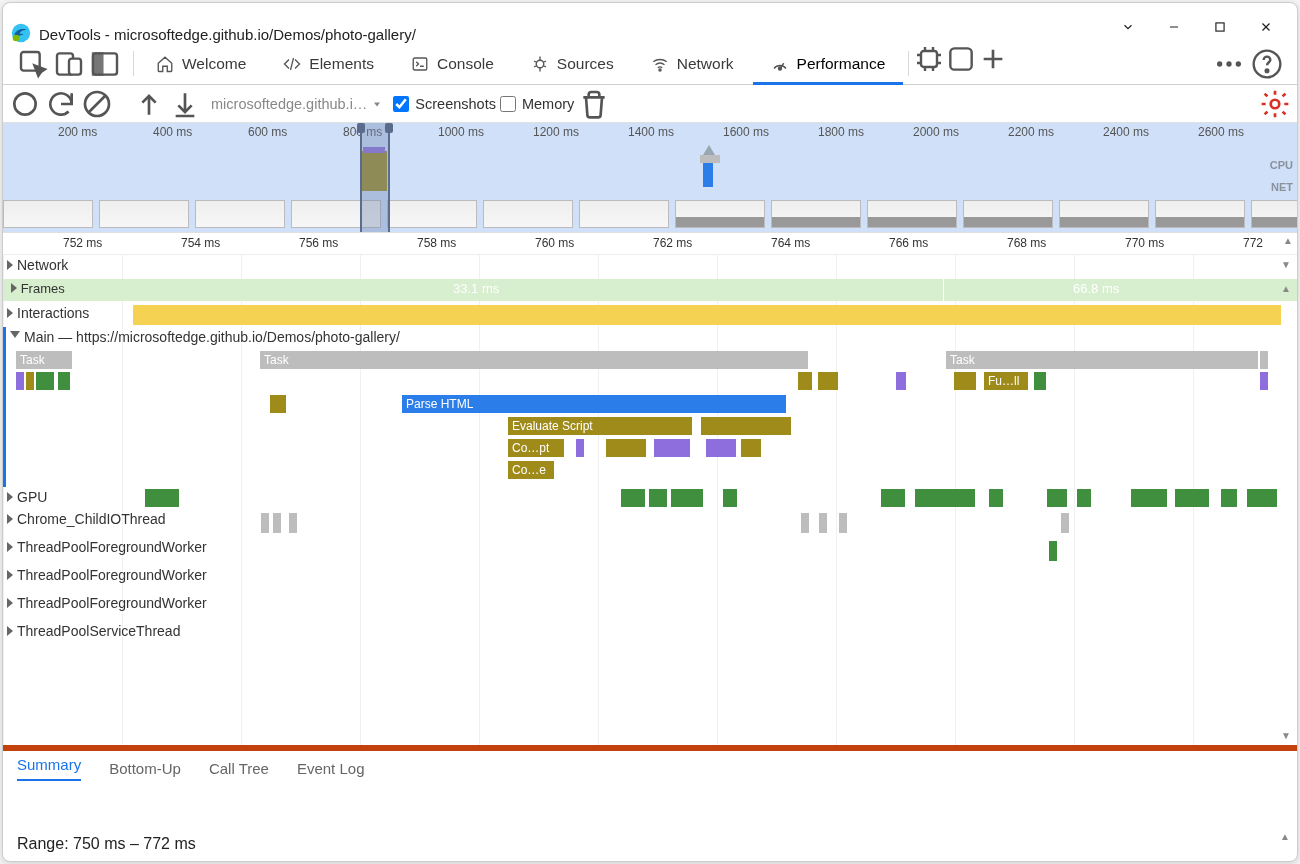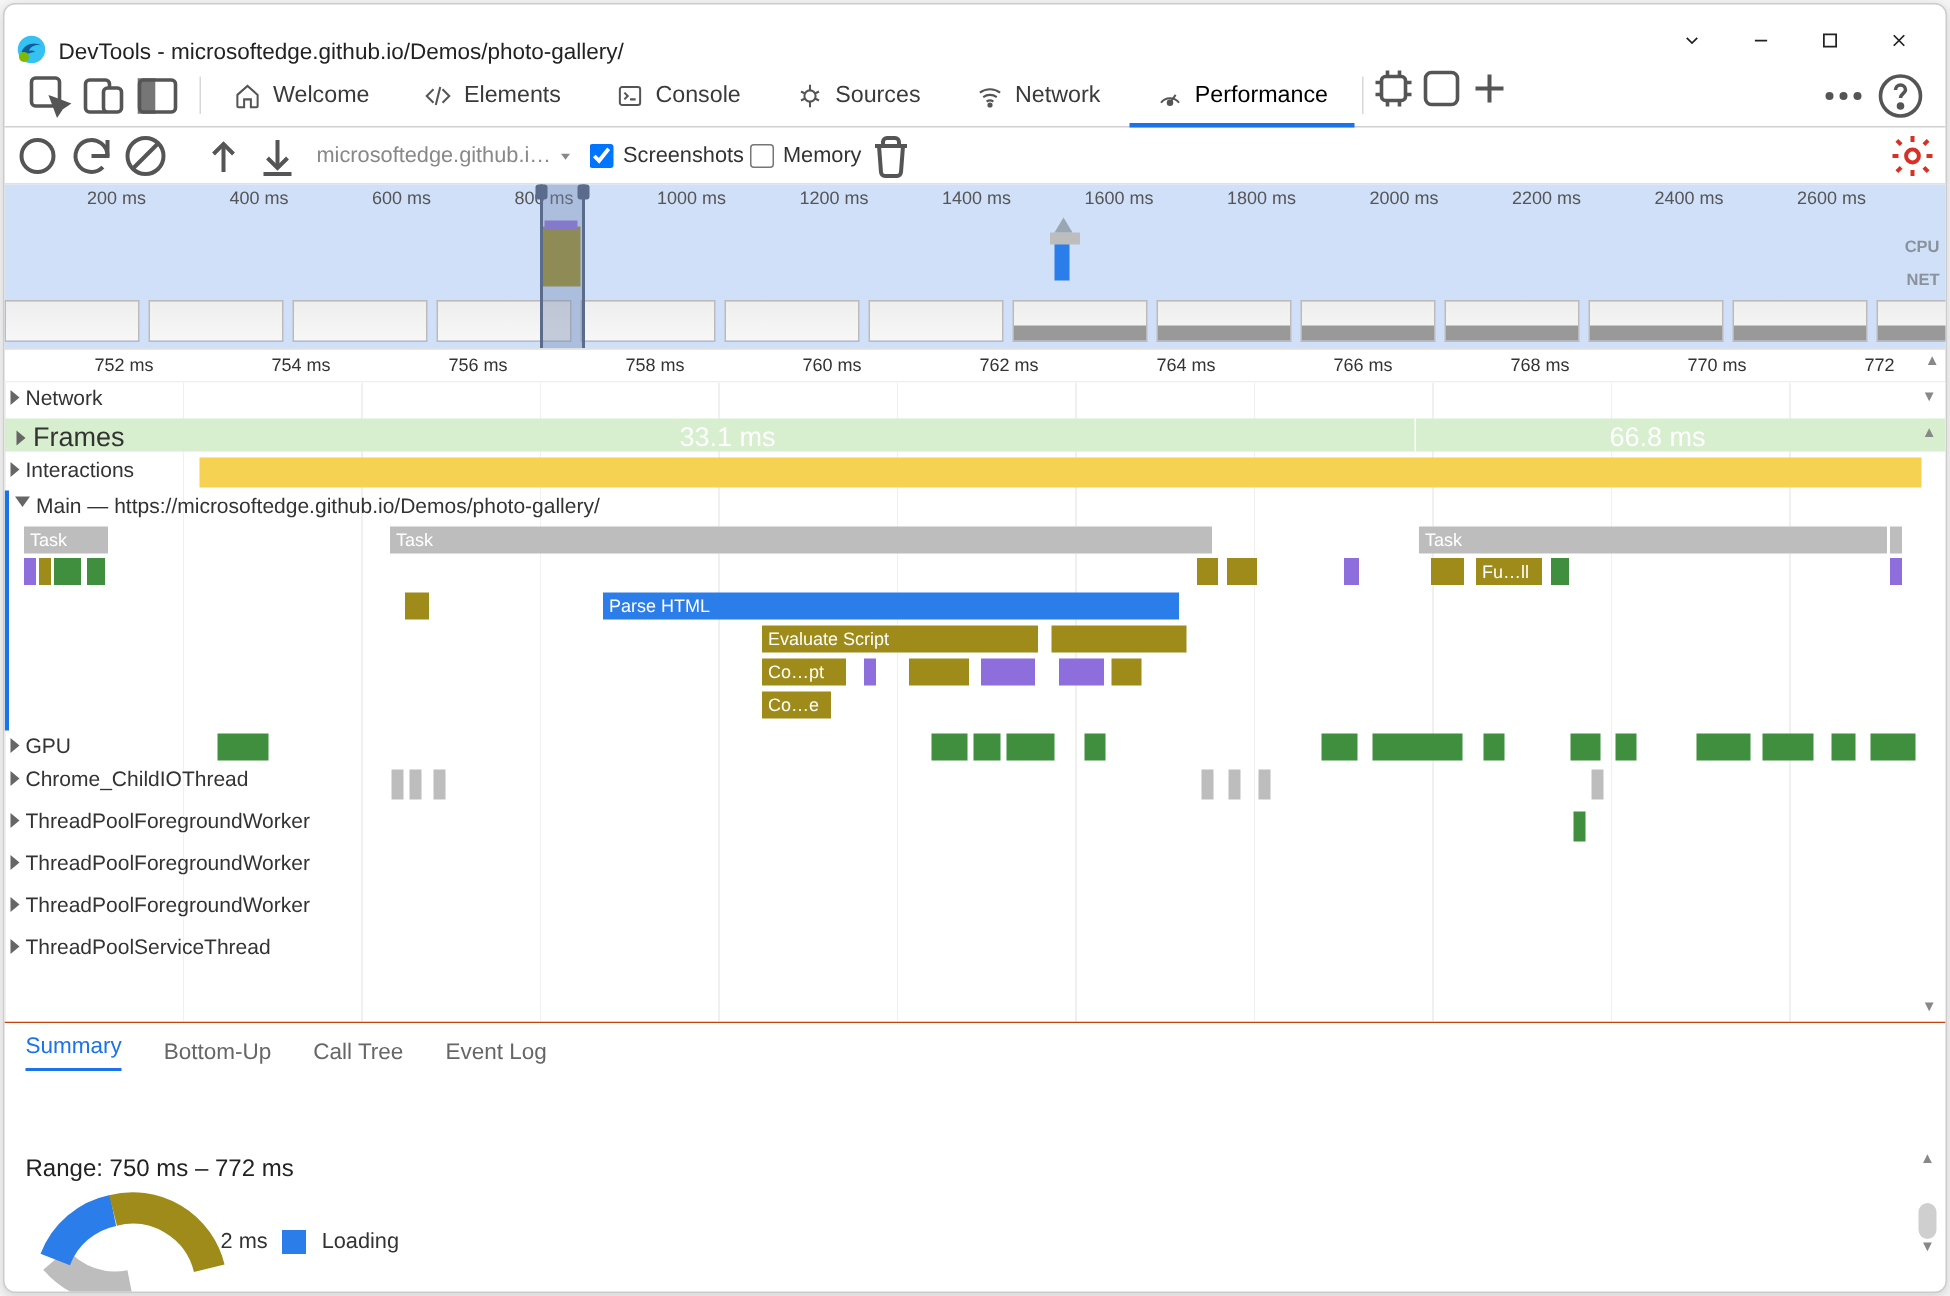--- a/index.html
+++ b/index.html
@@ -51,24 +51,24 @@
   .track .head{display:flex;align-items:center;gap:4px;padding:2px 4px;color:#333;}
   .tri{width:0;height:0;border-left:6px solid #666;border-top:5px solid transparent;border-bottom:5px solid transparent;display:inline-block;}
   .tri.open{border-left:5px solid transparent;border-right:5px solid transparent;border-top:7px solid #666;}
   .block{position:absolute;top:2px;height:18px;font-size:12px;color:#fff;padding:0 4px;overflow:hidden;white-space:nowrap;display:flex;align-items:center;}
   .grey{background:#bdbdbd;color:#fff;}
   .olive{background:#9e8b1a;}
   .blue{background:#2b7de9;}
   .purple{background:#8e6ddc;}
   .green{background:#3f8f3f;}
   .yellowrow{background:#f5d251;height:20px;}
-  .framesrow{background:#d7efce;height:22px;position:relative;color:#fff;font-size:18px;}
+  .framesrow{background:#d7efce;height:22px;position:relative;color:#fff;font-size:13px;}
   .framesrow .center{position:absolute;top:2px;}
   
-  .bottomtabs{height:40px;border-top:1px solid #c2410c;display:flex;align-items:center;gap:28px;padding:0 14px;font-size:15px;color:#666;}
+  .bottomtabs{height:40px;border-top:6px solid #c2410c;display:flex;align-items:center;gap:28px;padding:0 14px;font-size:15px;color:#666;}
   .bottomtabs .btab.active{color:#1a73e8;border-bottom:2px solid #1a73e8;padding-bottom:6px;}
   .summary{padding:8px 14px;font-size:16px;color:#222;position:relative;margin-top:42px;}
   .summary .scroller{position:absolute;right:6px;top:4px;width:12px;height:80px;}
   .scroller .knob{width:12px;height:24px;background:#cfcfcf;border-radius:6px;margin-top:24px;}
   .legend{display:flex;align-items:center;gap:10px;margin-top:14px;font-size:14.5px;color:#333;}
   .legend .sw{width:16px;height:16px;background:#2b7de9;}
   .pie{width:100px;height:60px;position:relative;margin-top:4px;}
   svg{overflow:visible;}
   
   .gridlines{position:absolute;inset:0;pointer-events:none;background-image:repeating-linear-gradient(to right, rgba(0,0,0,.06) 0, rgba(0,0,0,.06) 1px, transparent 1px, transparent 119px);}
@@ -496,34 +496,20 @@
 
   <div class="bottomtabs">
     <div class="btab active">Summary</div>
     <div class="btab">Bottom-Up</div>
     <div class="btab">Call Tree</div>
     <div class="btab">Event Log</div>
   </div>
 
   <div class="summary">
     <div>Range: 750 ms – 772 ms</div>
-    <div style="display:flex;align-items:center;gap:30px">
-      <div class="pie">
-        <svg viewBox="0 0 100 60" width="140" height="70">
-          <path d="M50 55 A45 45 0 0 1 7 40" fill="none" stroke="#bdbdbd" stroke-width="18"></path>
-          <path d="M7 40 A45 45 0 0 1 40 12" fill="none" stroke="#2b7de9" stroke-width="18"></path>
-          <path d="M40 12 A45 45 0 0 1 95 45" fill="none" stroke="#9e8b1a" stroke-width="18"></path>
-        </svg>
-      </div>
-      <div class="legend">
-        <span>2 ms</span>
-        <span class="sw"></span>
-        <span>Loading</span>
-      </div>
-    </div>
     <div class="scroller">
       <div style="text-align:center;color:#888;font-size:10px">▲</div>
       <div class="knob"></div>
       <div style="text-align:center;color:#888;font-size:10px">▼</div>
     </div>
   </div>
 
 </div>
 
 </body></html>

